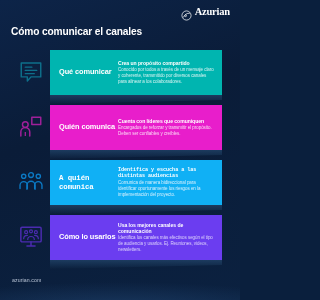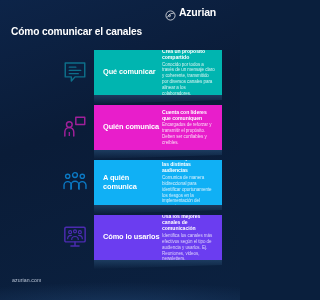--- a/index.html
+++ b/index.html
@@ -18,24 +18,25 @@
   .page {
     position: absolute;
     inset: 0;
     background: linear-gradient(160deg, #0d2448 0%, #0a1c38 40%, #0b2140 100%);
   }
 
   
   .brand {
     position: absolute;
     top: 7px;
-    right: 24px;
+    right: 10px;
     display: flex;
     align-items: center;
     gap: 3px;
+    font-family: Liberation Serif, serif;
   }
   .brand-mark { width: 11px; height: 11px; display: block; }
   .brand-text {
     color: #ffffff;
     font-size: 10.5px;
     font-weight: bold;
     letter-spacing: -0.2px;
     line-height: 1;
   }
 
@@ -48,21 +49,20 @@
     font-weight: bold;
     letter-spacing: -0.15px;
   }
 
   
   .rows {
     position: absolute;
     top: 48px;
     left: 0;
     right: 8px;
-    margin-left: 44px;
   }
   .row {
     position: relative;
     height: 55px;
     margin-bottom: 0;
   }
   .row-icon {
     position: absolute;
     left: 18px;
     top: 11px;
@@ -126,21 +126,21 @@
   .theme-teal   .card-head { color: #ffffff; }
   .theme-teal   .card-desc { color: #d7f4f2; }
 
   .theme-magenta .card { background: #e81ecb; }
   .theme-magenta .card-label,
   .theme-magenta .card-head { color: #ffffff; }
   .theme-magenta .card-desc { color: #fbd9f5; }
 
   .theme-blue   .card { background: #10b0f5; }
   .theme-blue   .card-label,
-  .theme-blue   .card-head { color: #ffffff; }
+  .theme-blue   .card-head { color: #ffffff; font-family: Liberation Mono, monospace; }
   .theme-blue   .card-desc { color: #d8f0fd; }
 
   .theme-purple .card { background: #6b3df0; }
   .theme-purple .card-label,
   .theme-purple .card-head { color: #ffffff; }
   .theme-purple .card-desc { color: #ded4fb; }
 
   
   .footer-url {
     position: absolute;

